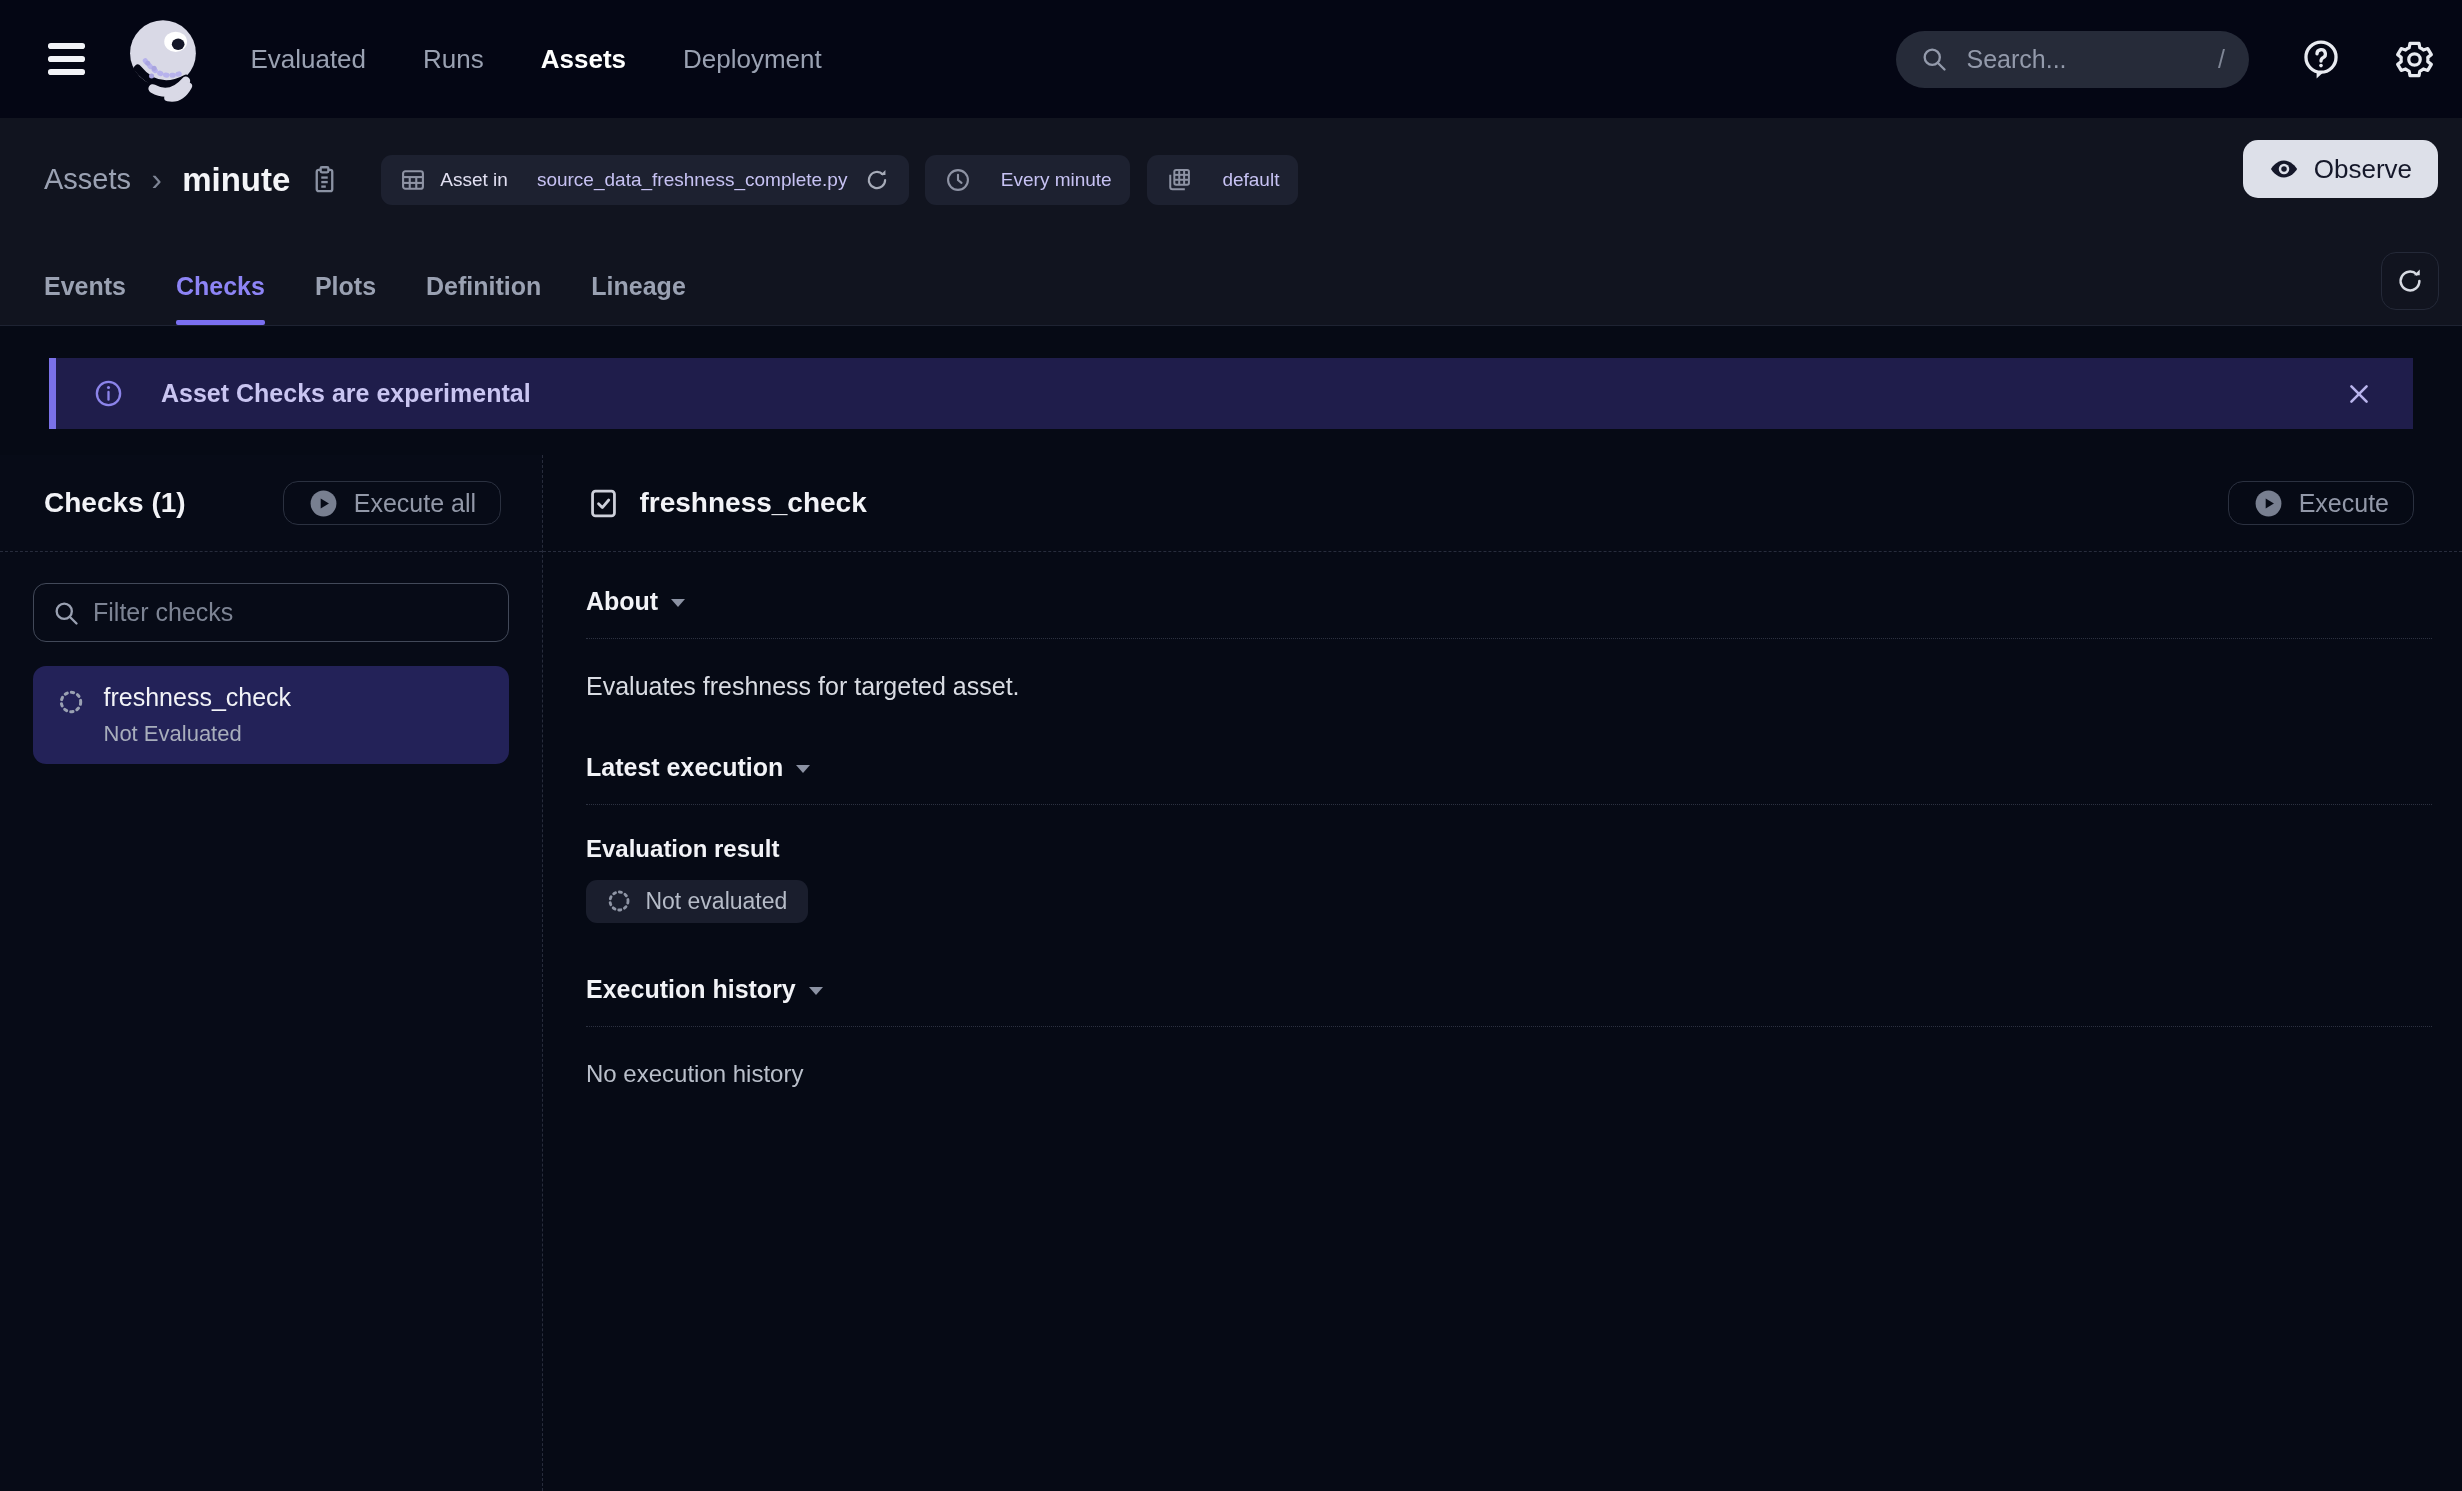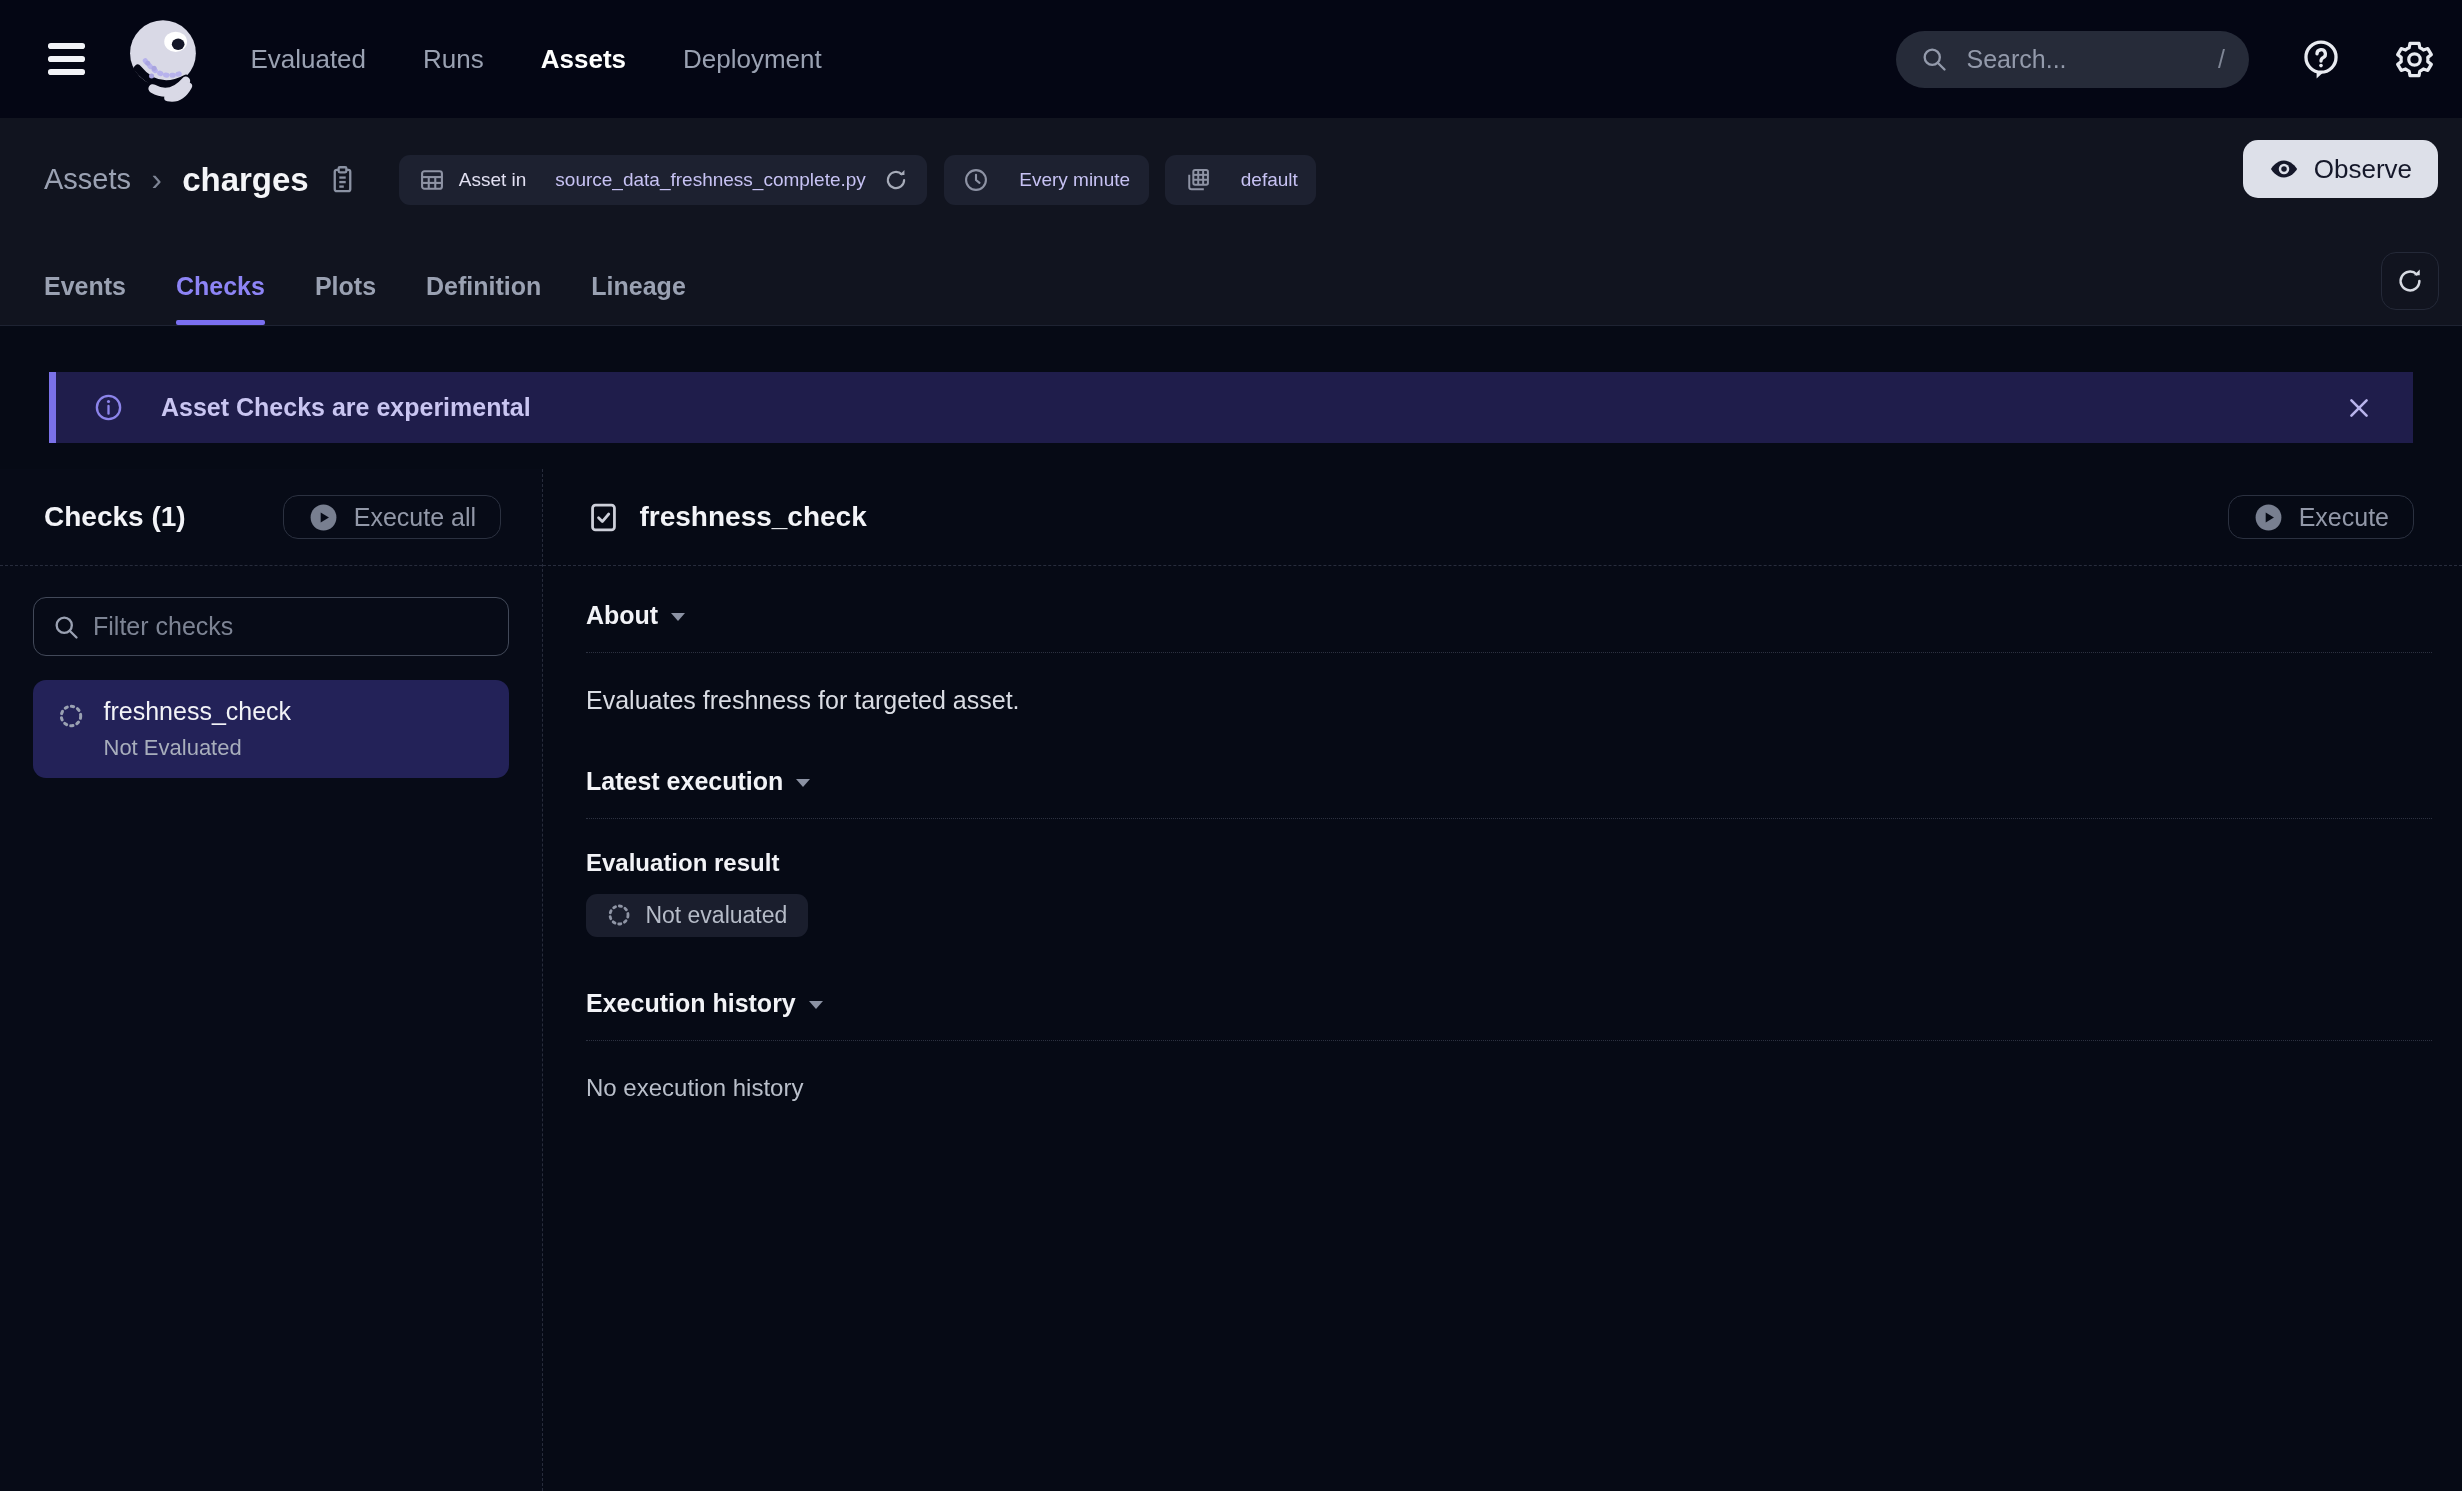--- a/index.html
+++ b/index.html
@@ -73,21 +73,21 @@
   .refresh-btn {
     position:absolute; right:23px; bottom:15px;
     width:58px; height:58px; border-radius:15px;
     border:0.9px solid #242938; background:transparent;
     display:flex; align-items:center; justify-content:center;
     color:#d7dae2; cursor:pointer;
   }
 
   
   .banner {
-    margin:46px 49px 0 49px; height:71px; flex:0 0 auto;
+    margin:32px 49px 0 49px; height:71px; flex:0 0 auto;
     background:#1f1d4b; border-left:7.4px solid #7a71e8;
     display:flex; align-items:center;
   }
   .banner .iicon { color:#8c84ea; margin-left:37px; }
   .banner .btext { margin-left:37px; font-size:25px; font-weight:700; color:#c9c5f1; }
   .banner .bclose { margin-left:auto; margin-right:41px; color:#b9b4ec; cursor:pointer; }
 
   
   .content { flex:1; display:flex; margin-top:26px; min-height:0; }
   .left-panel { width:543px; flex:0 0 543px; border-right:0.9px dashed #272c3c; background:#070b17; display:flex; flex-direction:column; }
@@ -195,21 +195,21 @@
       <path d="M19.4 13.2a7.6 7.6 0 0 0 0-2.4l2-1.5-2-3.4-2.4.8a7.6 7.6 0 0 0-2-1.2L14.5 3h-5l-.5 2.5a7.6 7.6 0 0 0-2 1.2l-2.4-.8-2 3.4 2 1.5a7.6 7.6 0 0 0 0 2.4l-2 1.5 2 3.4 2.4-.8a7.6 7.6 0 0 0 2 1.2l.5 2.5h5l.5-2.5a7.6 7.6 0 0 0 2-1.2l2.4.8 2-3.4z"></path>
       <circle cx="12" cy="12" r="3.2"></circle>
     </svg>
   </span>
 </header>
 
 <section class="page-header">
   <div class="crumb-row">
     <span class="crumb-root">Assets</span>
     <span class="crumb-sep">›</span>
-    <span class="crumb-current">charges</span>
+    <span class="crumb-current">minute</span>
     <span class="clipboard">
       <svg width="31" height="31" viewBox="0 0 24 24" fill="none" stroke="currentColor" stroke-width="1.8">
           <rect x="6" y="4.5" width="12" height="16.5" rx="1.5"></rect>
           <rect x="9" y="2.5" width="6" height="4" rx="1" fill="#11141f"></rect>
           <line x1="9.5" y1="10.5" x2="14.5" y2="10.5"></line>
           <line x1="9.5" y1="14" x2="14.5" y2="14"></line>
           <line x1="9.5" y1="17.5" x2="13" y2="17.5"></line>
         </svg>
     </span>
     <div class="tags">

